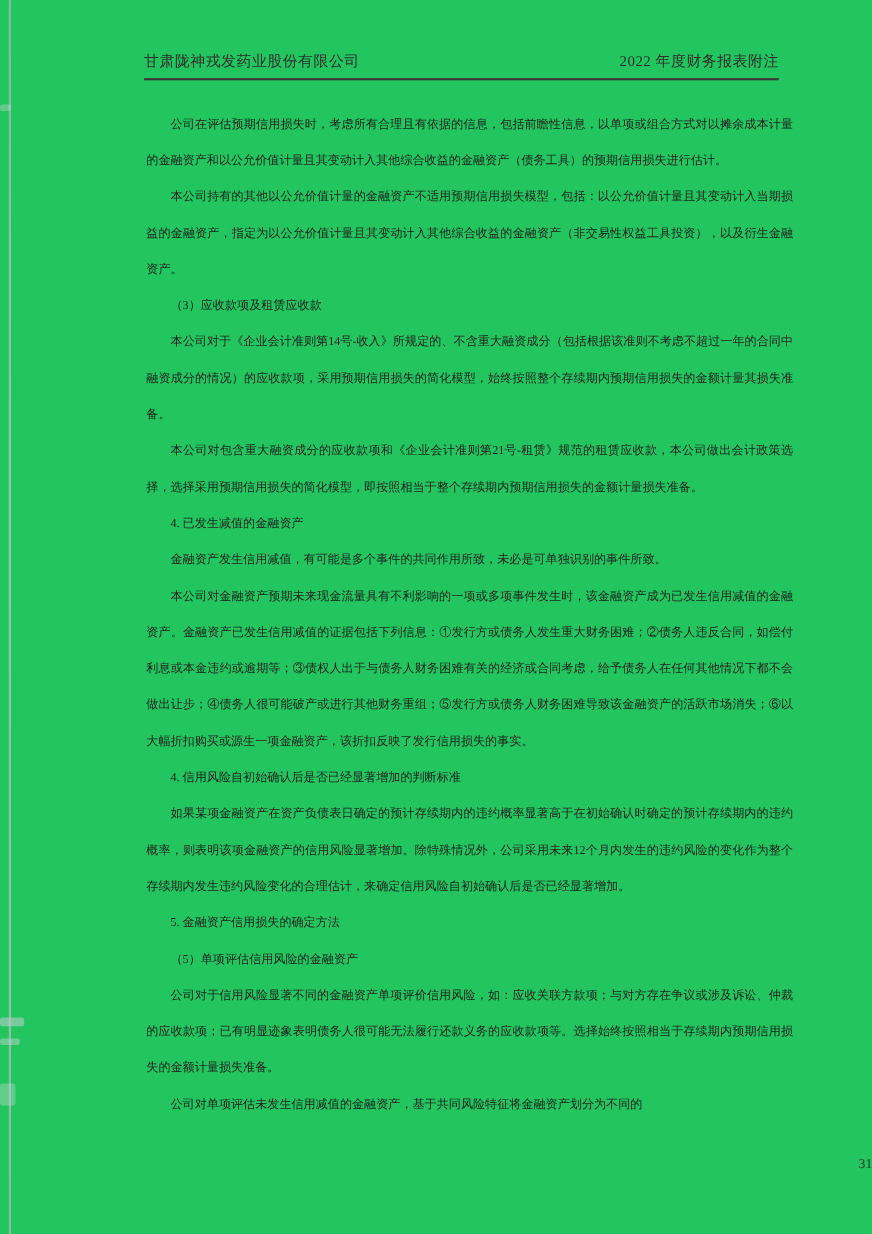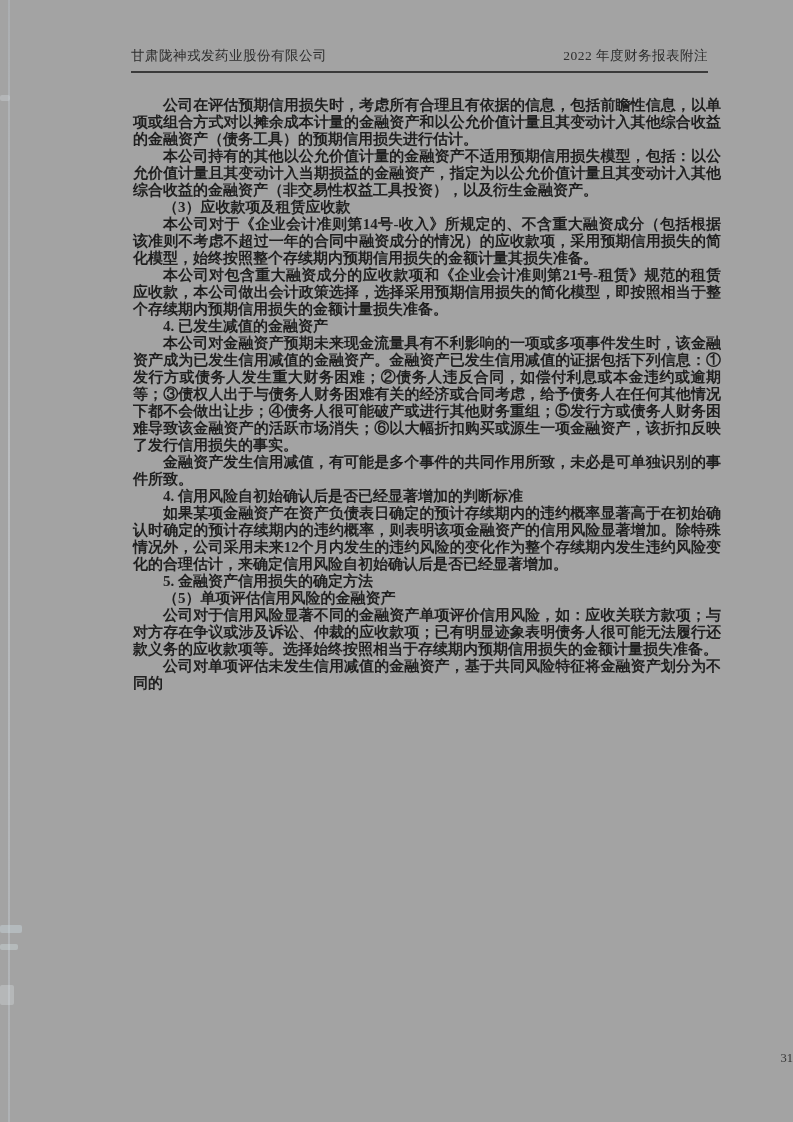--- a/index.html
+++ b/index.html
@@ -4,21 +4,21 @@
 <style>
   html, body {
     margin: 0;
     padding: 0;
     background: #ffffff;
   }
   .page {
     position: relative;
     width: 793px;
     height: 1122px;
-    background: #a3a3a3;
+    background: #22c55e;
     overflow: hidden;
     font-family: "Liberation Serif", "DejaVu Serif", serif;
   }
   
   .scan-vline {
     position: absolute;
     left: 8px;
     top: 0;
     width: 2px;
     height: 1122px;
@@ -47,25 +47,24 @@
     font-size: 13.5px;
     color: #2d2d2d;
     letter-spacing: 0.5px;
   }
 
   .doc-content {
     position: absolute;
     left: 133px;
     top: 97px;
     width: 588px;
-    font-size: 15px;
-    line-height: 17px;
+    font-size: 11px;
+    line-height: 33px;
     text-align: justify;
     color: #1f1f1f;
-    font-weight: bold;
   }
   .doc-content p {
     margin: 0;
     padding: 0;
     text-indent: 2em;
   }
 
   .doc-footer {
     position: absolute;
     left: 0;
@@ -92,22 +91,22 @@
     <span>2022 年度财务报表附注</span>
   </div>
 
   <div class="doc-content">
     <p>公司在评估预期信用损失时，考虑所有合理且有依据的信息，包括前瞻性信息，以单项或组合方式对以摊余成本计量的金融资产和以公允价值计量且其变动计入其他综合收益的金融资产（债务工具）的预期信用损失进行估计。</p>
     <p>本公司持有的其他以公允价值计量的金融资产不适用预期信用损失模型，包括：以公允价值计量且其变动计入当期损益的金融资产，指定为以公允价值计量且其变动计入其他综合收益的金融资产（非交易性权益工具投资），以及衍生金融资产。</p>
     <p>（3）应收款项及租赁应收款</p>
     <p>本公司对于《企业会计准则第14号-收入》所规定的、不含重大融资成分（包括根据该准则不考虑不超过一年的合同中融资成分的情况）的应收款项，采用预期信用损失的简化模型，始终按照整个存续期内预期信用损失的金额计量其损失准备。</p>
     <p>本公司对包含重大融资成分的应收款项和《企业会计准则第21号-租赁》规范的租赁应收款，本公司做出会计政策选择，选择采用预期信用损失的简化模型，即按照相当于整个存续期内预期信用损失的金额计量损失准备。</p>
     <p>4. 已发生减值的金融资产</p>
+    <p>金融资产发生信用减值，有可能是多个事件的共同作用所致，未必是可单独识别的事件所致。</p>
     <p>本公司对金融资产预期未来现金流量具有不利影响的一项或多项事件发生时，该金融资产成为已发生信用减值的金融资产。金融资产已发生信用减值的证据包括下列信息：①发行方或债务人发生重大财务困难；②债务人违反合同，如偿付利息或本金违约或逾期等；③债权人出于与债务人财务困难有关的经济或合同考虑，给予债务人在任何其他情况下都不会做出让步；④债务人很可能破产或进行其他财务重组；⑤发行方或债务人财务困难导致该金融资产的活跃市场消失；⑥以大幅折扣购买或源生一项金融资产，该折扣反映了发行信用损失的事实。</p>
-    <p>金融资产发生信用减值，有可能是多个事件的共同作用所致，未必是可单独识别的事件所致。</p>
     <p>4. 信用风险自初始确认后是否已经显著增加的判断标准</p>
     <p>如果某项金融资产在资产负债表日确定的预计存续期内的违约概率显著高于在初始确认时确定的预计存续期内的违约概率，则表明该项金融资产的信用风险显著增加。除特殊情况外，公司采用未来12个月内发生的违约风险的变化作为整个存续期内发生违约风险变化的合理估计，来确定信用风险自初始确认后是否已经显著增加。</p>
     <p>5. 金融资产信用损失的确定方法</p>
     <p>（5）单项评估信用风险的金融资产</p>
     <p>公司对于信用风险显著不同的金融资产单项评价信用风险，如：应收关联方款项；与对方存在争议或涉及诉讼、仲裁的应收款项；已有明显迹象表明债务人很可能无法履行还款义务的应收款项等。选择始终按照相当于存续期内预期信用损失的金额计量损失准备。</p>
     <p>公司对单项评估未发生信用减值的金融资产，基于共同风险特征将金融资产划分为不同的</p>
   </div>
 
   <div class="doc-footer">31</div>
 

